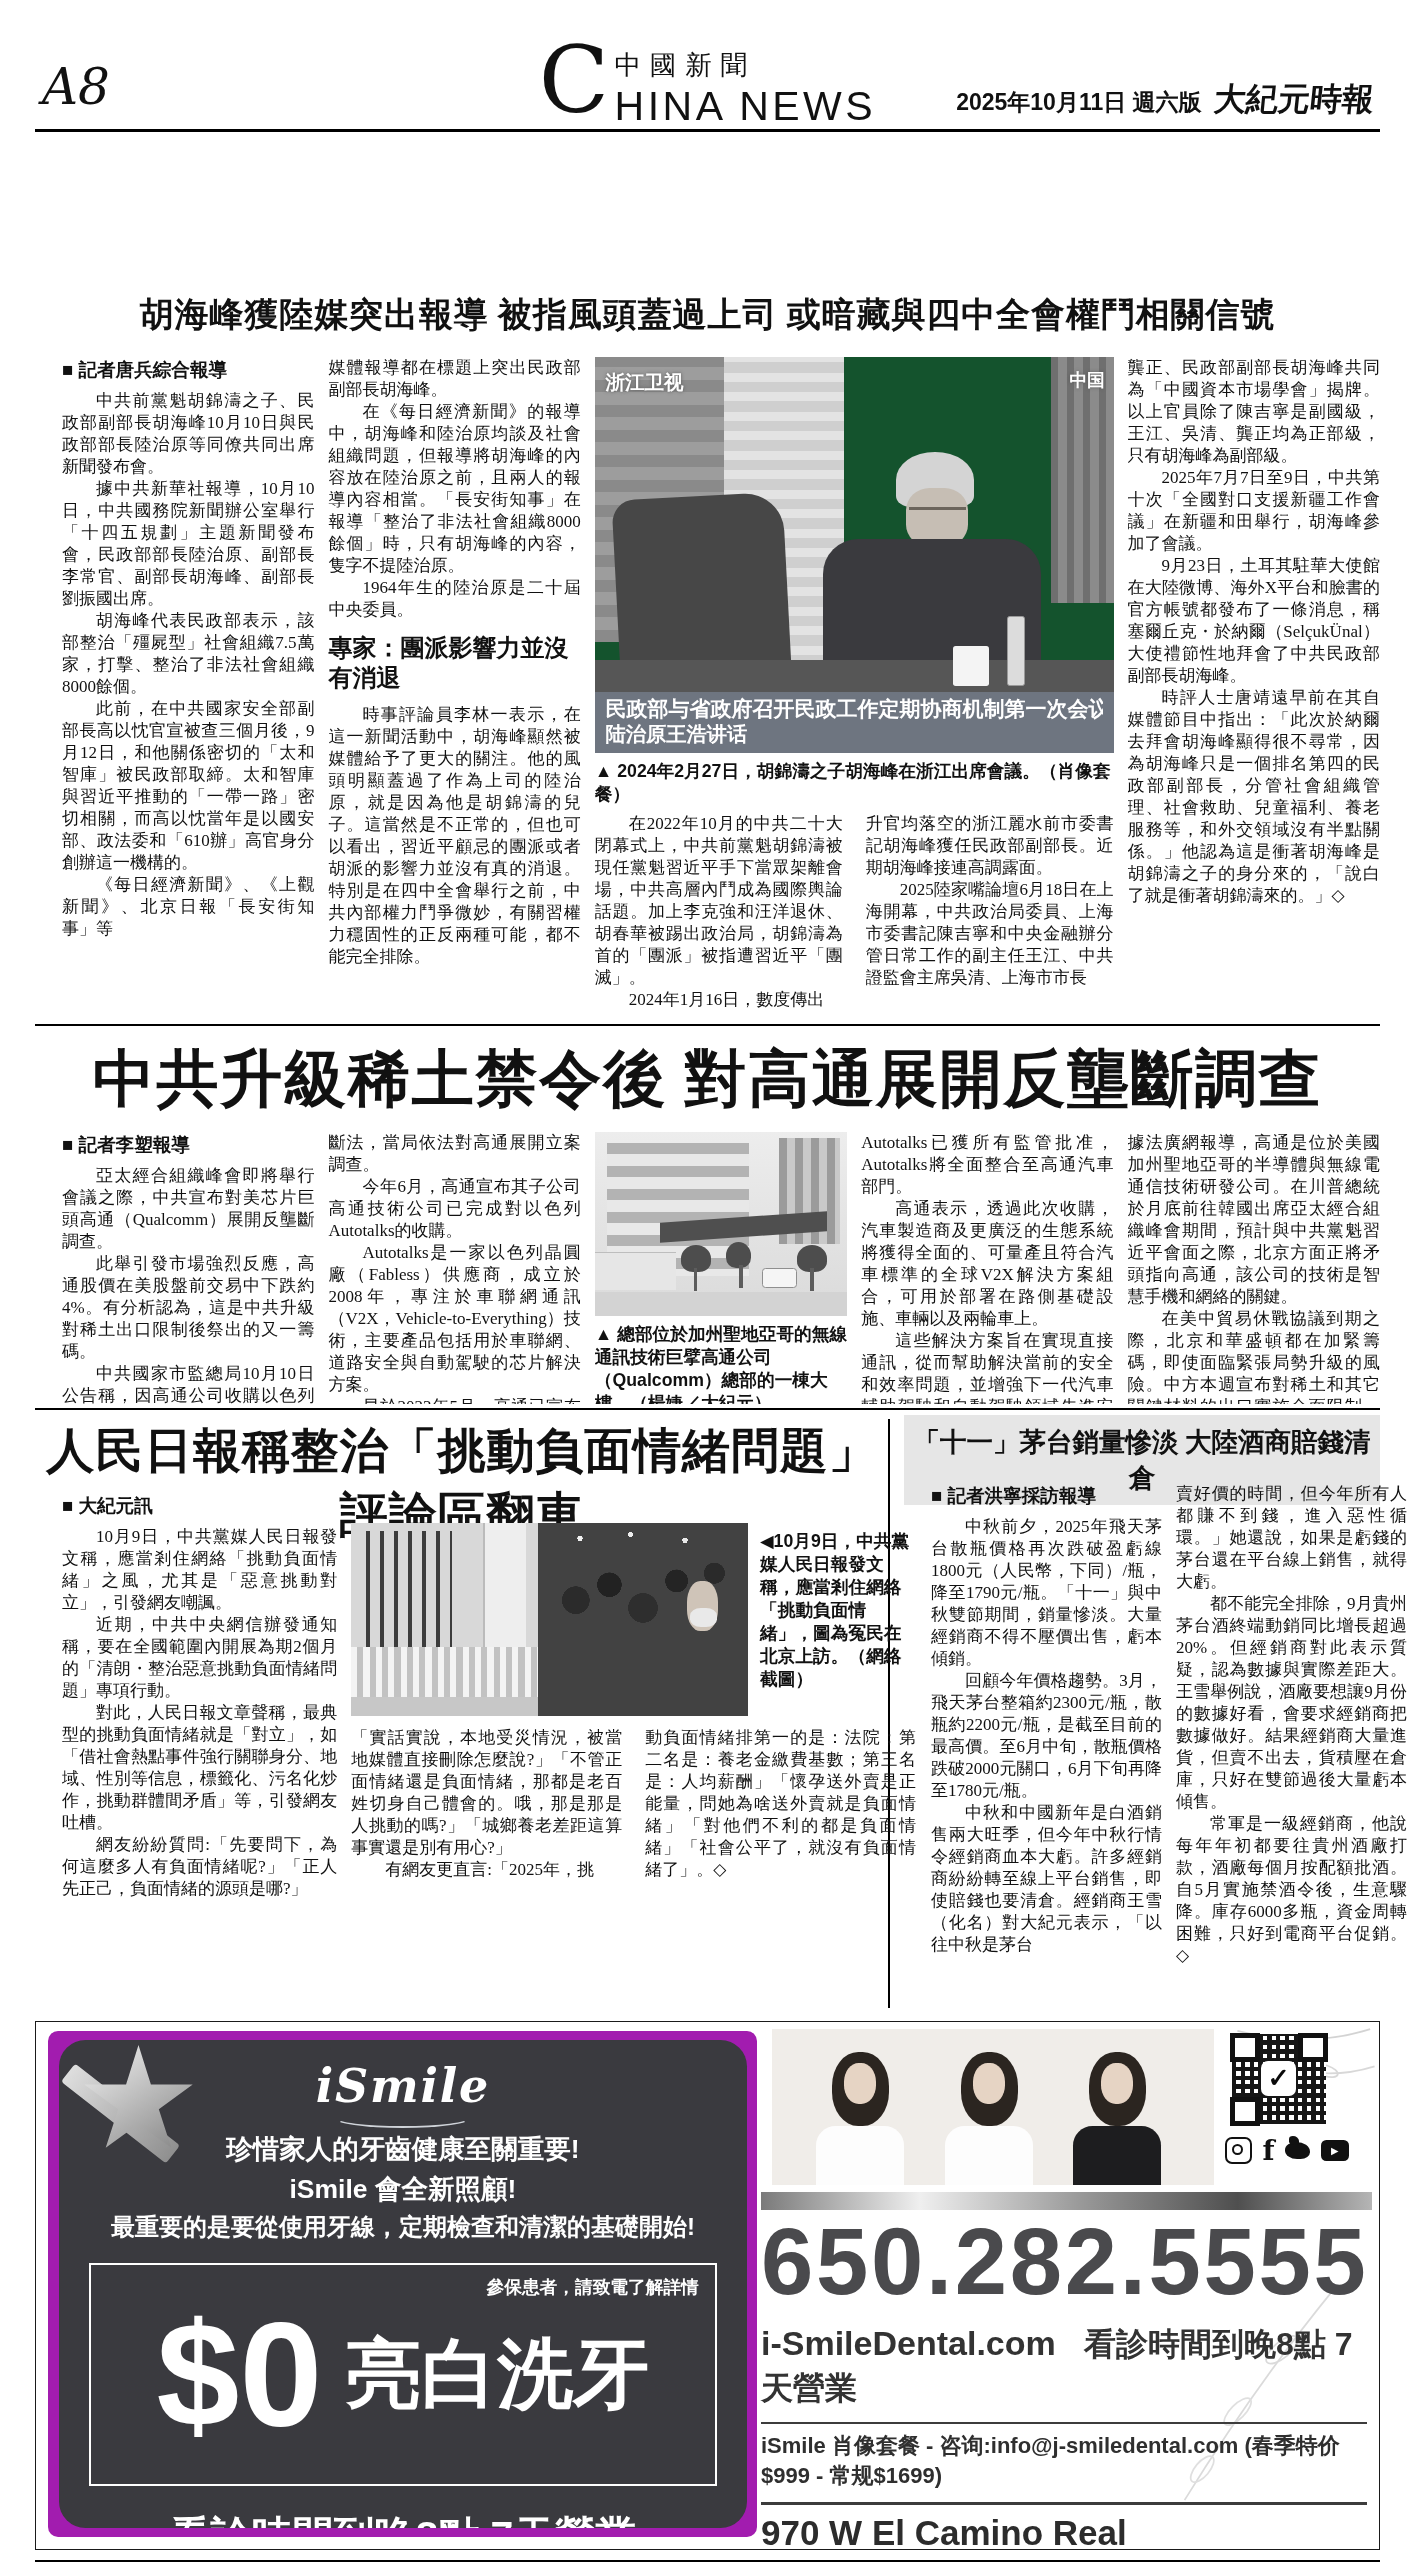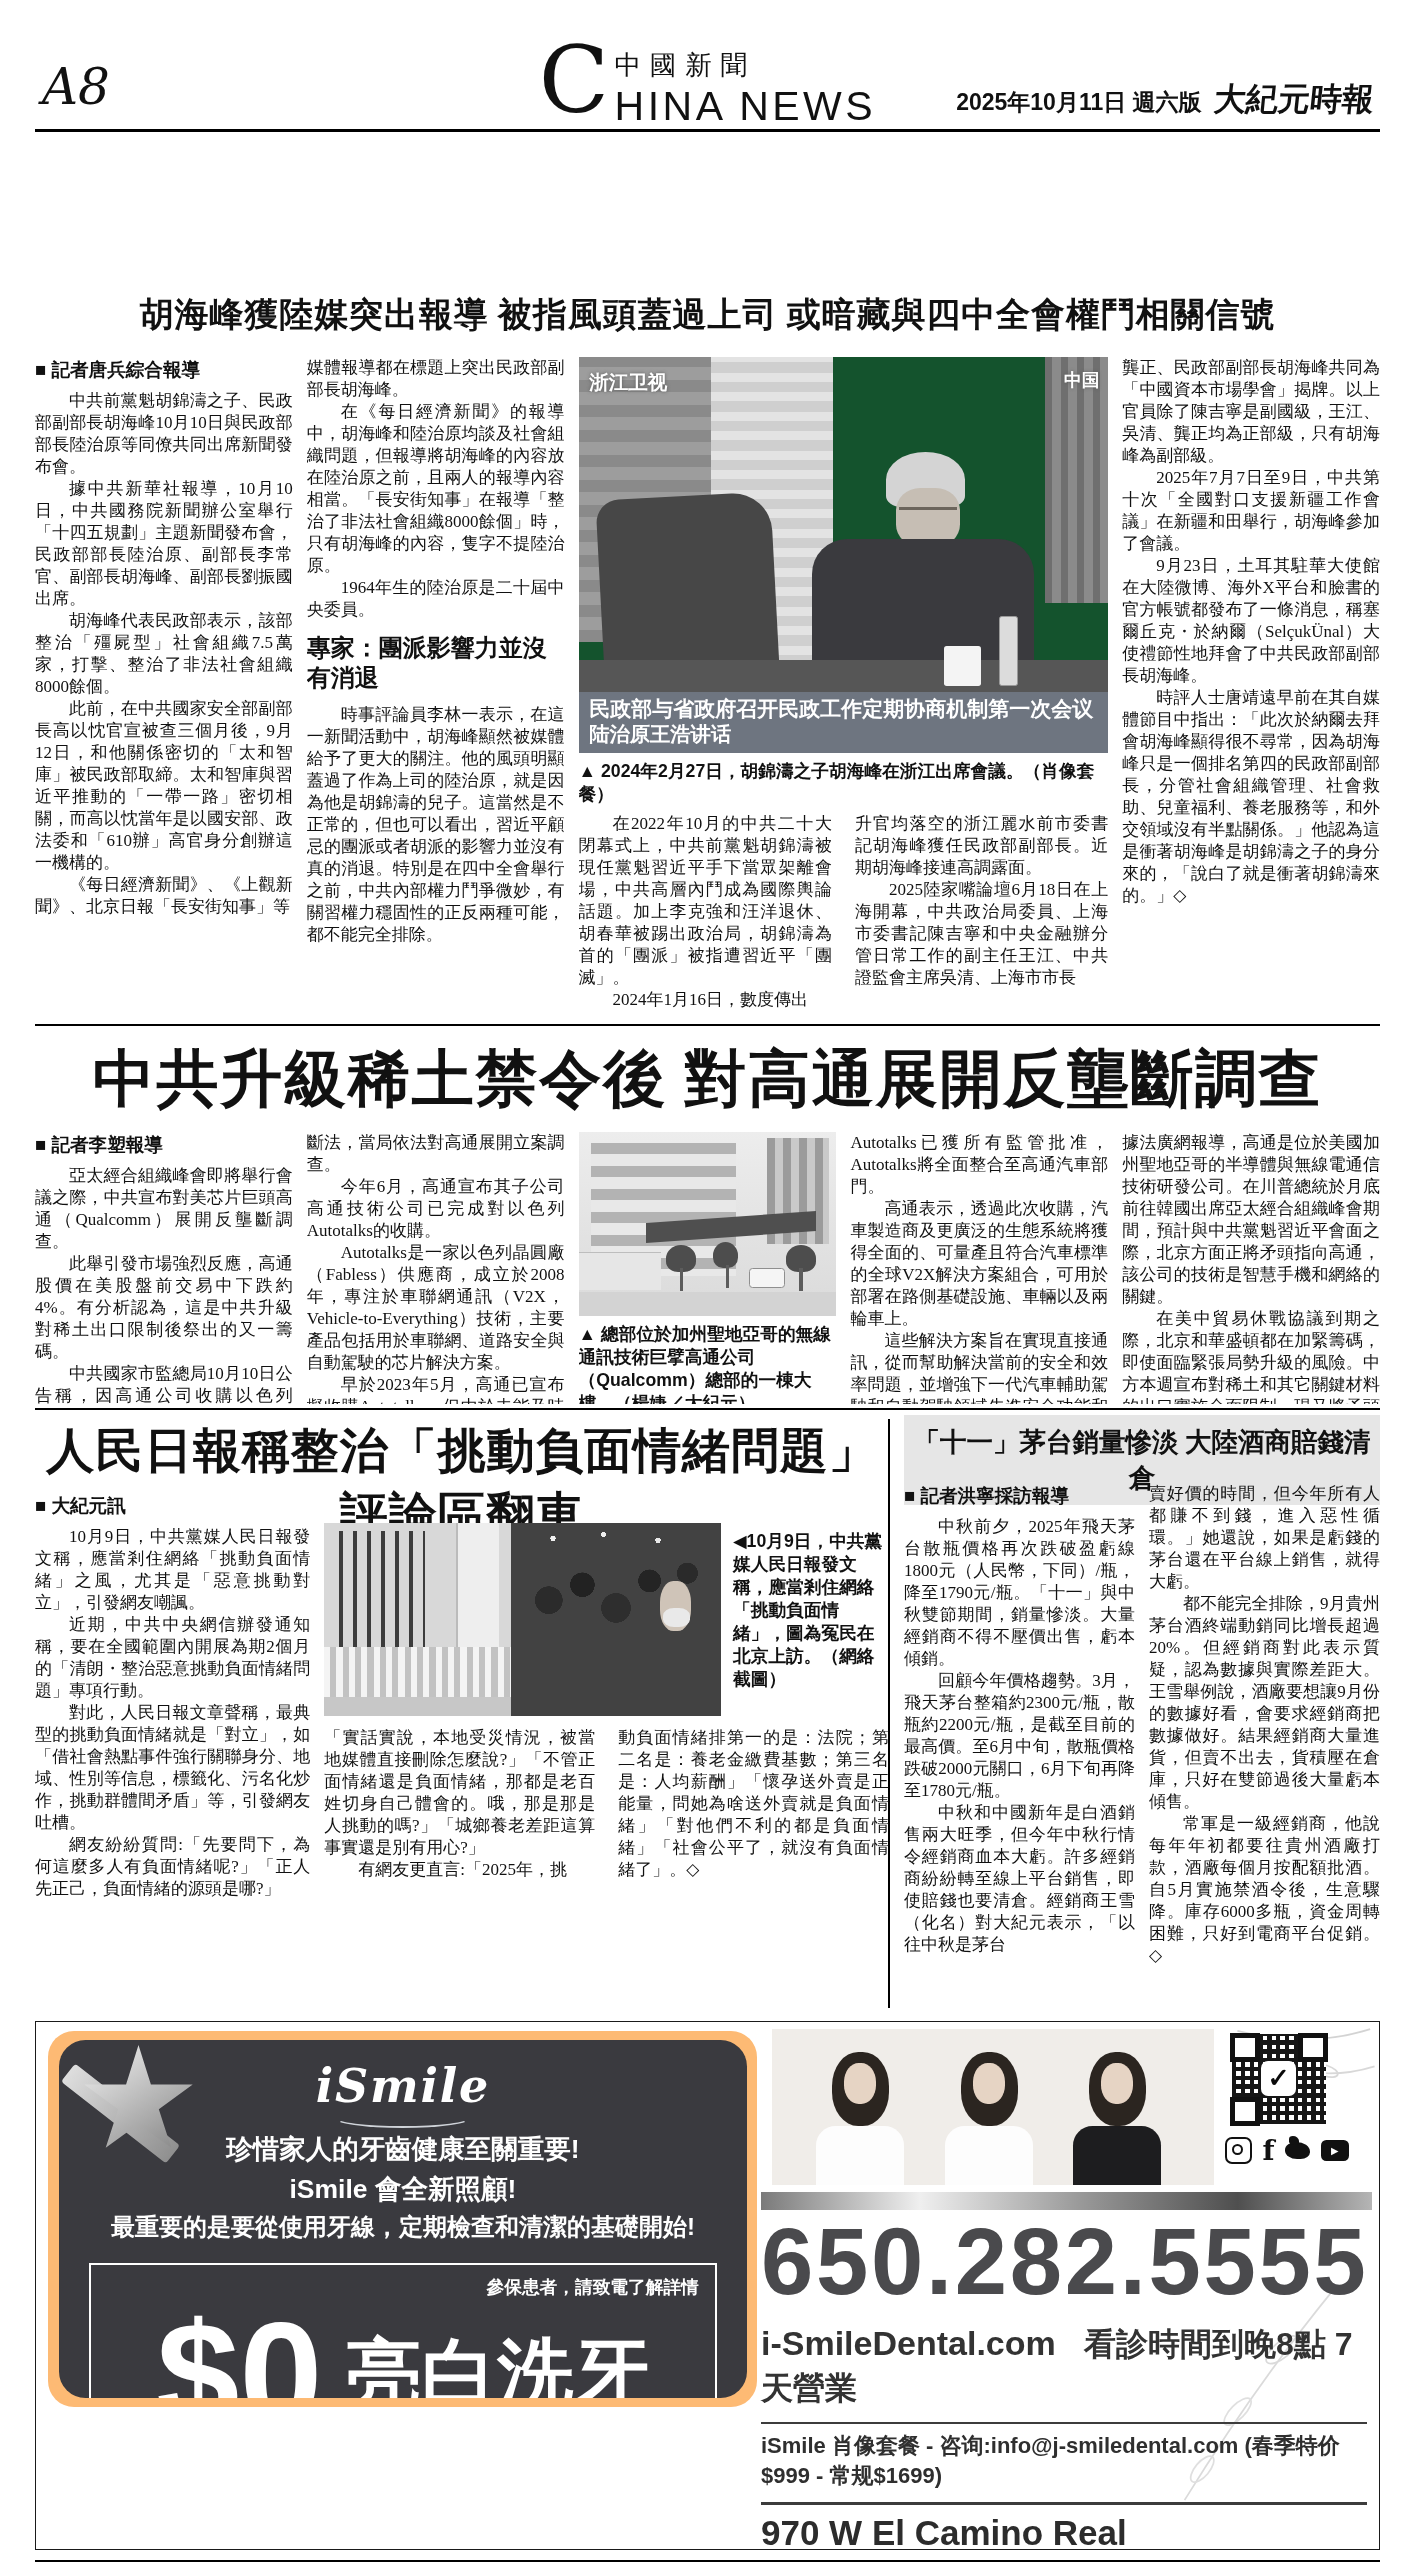--- a/index.html
+++ b/index.html
@@ -17,21 +17,21 @@
   .dateline .dt{font-size:23px;font-weight:700;font-family:"Liberation Sans","DejaVu Sans",sans-serif;}
   .dateline .paper{font-size:32px;font-weight:900;transform:skewX(-6deg);font-family:"DejaVu Serif",serif;}
   .rule{left:35px;right:35px;background:#000;}
   
   .headline1{left:35px;right:35px;top:140px;text-align:center;font-weight:900;font-size:115px;line-height:1.15;letter-spacing:3.5px;}
   .subhead1{left:35px;right:35px;top:292px;text-align:center;font-weight:900;font-size:34px;letter-spacing:0.9px;}
   .byline{font-family:"Liberation Sans","DejaVu Sans",sans-serif;font-weight:700;font-size:18.6px;margin:0 0 7px 0;}
   .plist p{margin:0;text-indent:2em;text-align:justify;font-size:17px;line-height:22px;
            font-family:"Liberation Serif","DejaVu Serif",serif;}
   .cont-first p:first-child{text-indent:0;}
-  .colgrid{display:grid;gap:14px;overflow:hidden;}
+  .colgrid{display:grid;gap:14px;overflow:hidden;margin-left:27px;}
   .colcell{overflow:hidden;}
   .subhead2{font-family:"Liberation Sans","DejaVu Sans",sans-serif;font-weight:900;font-size:24px;margin:12.4px 0 10.6px 0;line-height:1.25;}
   .photocap{font-family:"Liberation Sans","DejaVu Sans",sans-serif;font-weight:700;font-size:17.7px;line-height:23px;margin:7px 0 7px 0;}
   
   .a1body{left:35px;right:35px;top:357px;height:655px;grid-template-columns:repeat(5,1fr);}
   .a1mid{grid-column:3/5;display:flex;flex-direction:column;overflow:hidden;}
   .a1midcols{flex:1;display:grid;grid-template-columns:1fr 1fr;gap:23px;overflow:hidden;}
   
   .photo1{position:relative;height:396px;background:#14532d;overflow:hidden;}
   .p1pL{position:absolute;left:0;top:0;width:25%;height:72%;background:
@@ -97,21 +97,21 @@
       radial-gradient(circle 2.7px at 70% 9%,#e9e9e9 98%,transparent);}
   .p3face{position:absolute;right:14%;top:30%;width:15%;height:26%;background:#cfc4b8;border-radius:42%;}
   .p3mask{position:absolute;right:14.5%;top:44%;width:13%;height:10%;background:#e9e9e9;border-radius:40%;}
   .p3capcol{width:156px;flex:none;}
   .a3midcols{flex:1;display:grid;grid-template-columns:1fr 1fr;gap:23px;overflow:hidden;margin-top:10.6px;}
   .headline4{left:904px;width:476px;top:1415px;background:#e6e6e6;text-align:center;font-weight:900;
              font-size:26.5px;padding:8.8px 0;letter-spacing:0px;}
   .a4body{left:904px;width:476px;top:1483px;height:525px;grid-template-columns:1fr 1fr;}
   
   .adbox{left:35px;right:35px;top:2021px;height:527px;border:1.8px solid #1a1a1a;background:#fff;overflow:hidden;}
-  .adframe{position:absolute;left:12.4px;top:8.8px;width:709px;height:376px;background:#fdba74;border-radius:26px;}
+  .adframe{position:absolute;left:12.4px;top:8.8px;width:709px;height:506px;background:#a21caf;border-radius:10px;}
   .adpanel{position:absolute;left:10.6px;top:8.8px;right:10.6px;bottom:8.8px;background:#3a3a3f;border-radius:26.5px;
            color:#fff;font-family:"Liberation Sans","DejaVu Sans",sans-serif;text-align:center;overflow:hidden;}
   .bowstar{position:absolute;left:23px;top:5.3px;width:113px;height:113px;
            clip-path:polygon(50% 0,61% 35%,98% 35%,68% 57%,79% 91%,50% 70%,21% 91%,32% 57%,2% 35%,39% 35%);
            background:linear-gradient(145deg,#f6f6f6,#7c7c7c);}
   .bowtail{position:absolute;left:-5.3px;top:62px;width:133px;height:23px;background:linear-gradient(90deg,#dedede,#8f8f8f);
            transform:rotate(38deg);border-radius:3.5px;}
   .adlogo{margin-top:19.5px;font-size:46px;font-style:italic;font-weight:700;
           font-family:"DejaVu Serif",serif;letter-spacing:1.8px;position:relative;}
   .adlogo .swash{display:block;margin:-5.3px auto 0;width:133px;height:16px;border:2.7px solid transparent;

